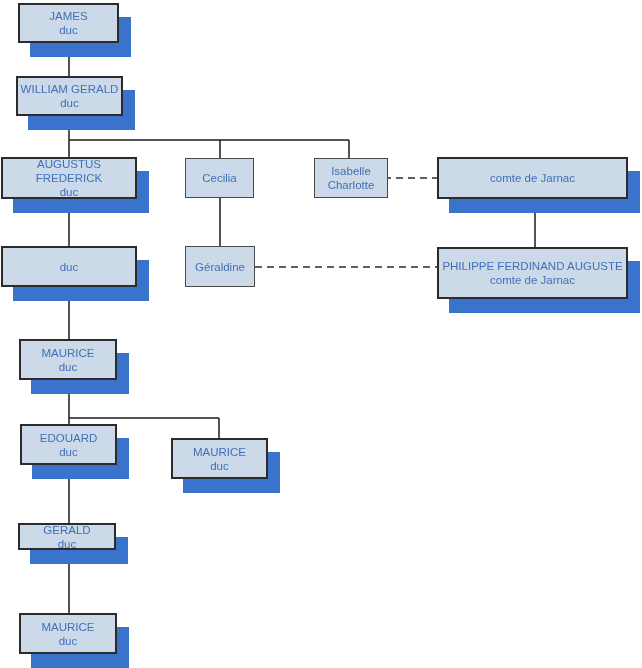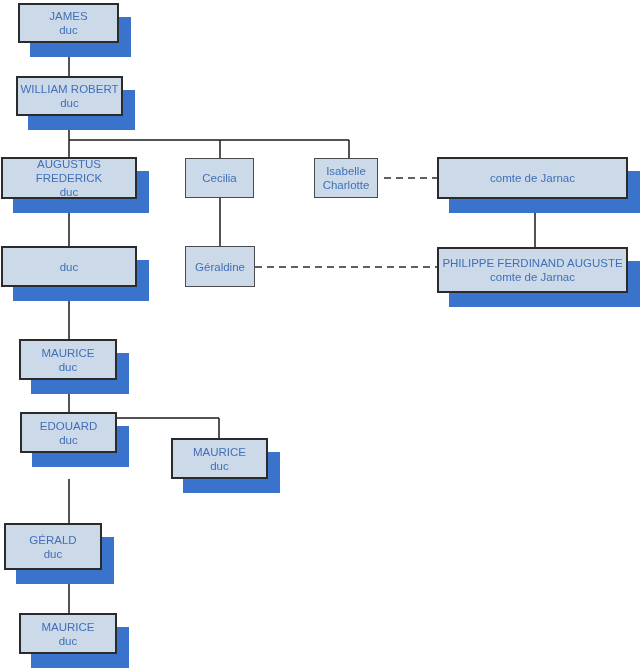--- a/index.html
+++ b/index.html
@@ -73,70 +73,70 @@
       <path d="M255 267 H437"></path>
     </g>
   </svg>
 
   <div class="node shadow" style="left:18px; top:3px; width:101px; height:40px">
     <div class="person-name">JAMES</div>
     <div class="person-title">duc</div>
   </div>
 
   <div class="node shadow" style="left:16px; top:76px; width:107px; height:40px">
-    <div class="person-name">WILLIAM ROBERT</div>
+    <div class="person-name">WILLIAM GERALD</div>
     <div class="person-title">duc</div>
   </div>
 
   <div class="node shadow" style="left:1px; top:157px; width:136px; height:42px">
     <div class="person-name">AUGUSTUS FREDERICK</div>
     <div class="person-title">duc</div>
   </div>
 
   <div class="node plain" style="left:185px; top:158px; width:69px; height:40px">
     <div class="person-name">Cecilia</div>
   </div>
 
-  <div class="node plain" style="left:314px; top:158px; width:64px; height:40px">
+  <div class="node plain" style="left:314px; top:158px; width:74px; height:40px">
     <div class="person-name">Isabelle Charlotte</div>
   </div>
 
   <div class="node shadow" style="left:437px; top:157px; width:191px; height:42px">
     <div class="person-title">comte de Jarnac</div>
   </div>
 
   <div class="node shadow" style="left:1px; top:246px; width:136px; height:41px">
     <div class="person-title">duc</div>
   </div>
 
   <div class="node plain" style="left:185px; top:246px; width:70px; height:41px">
     <div class="person-name">Géraldine</div>
   </div>
 
-  <div class="node shadow" style="left:437px; top:247px; width:191px; height:46px">
+  <div class="node shadow" style="left:437px; top:247px; width:191px; height:52px">
     <div class="person-name">PHILIPPE FERDINAND AUGUSTE</div>
     <div class="person-title">comte de Jarnac</div>
   </div>
 
   <div class="node shadow" style="left:19px; top:339px; width:98px; height:41px">
     <div class="person-name">MAURICE</div>
     <div class="person-title">duc</div>
   </div>
 
-  <div class="node shadow" style="left:20px; top:412px; width:97px; height:41px">
+  <div class="node shadow" style="left:20px; top:424px; width:97px; height:41px">
     <div class="person-name">EDOUARD</div>
     <div class="person-title">duc</div>
   </div>
 
   <div class="node shadow" style="left:171px; top:438px; width:97px; height:41px">
     <div class="person-name">MAURICE</div>
     <div class="person-title">duc</div>
   </div>
 
-  <div class="node shadow" style="left:4px; top:523px; width:98px; height:47px">
+  <div class="node shadow" style="left:18px; top:523px; width:98px; height:27px">
     <div class="person-name">GÉRALD</div>
     <div class="person-title">duc</div>
   </div>
 
   <div class="node shadow" style="left:19px; top:613px; width:98px; height:41px">
     <div class="person-name">MAURICE</div>
     <div class="person-title">duc</div>
   </div>
 
 </div>

